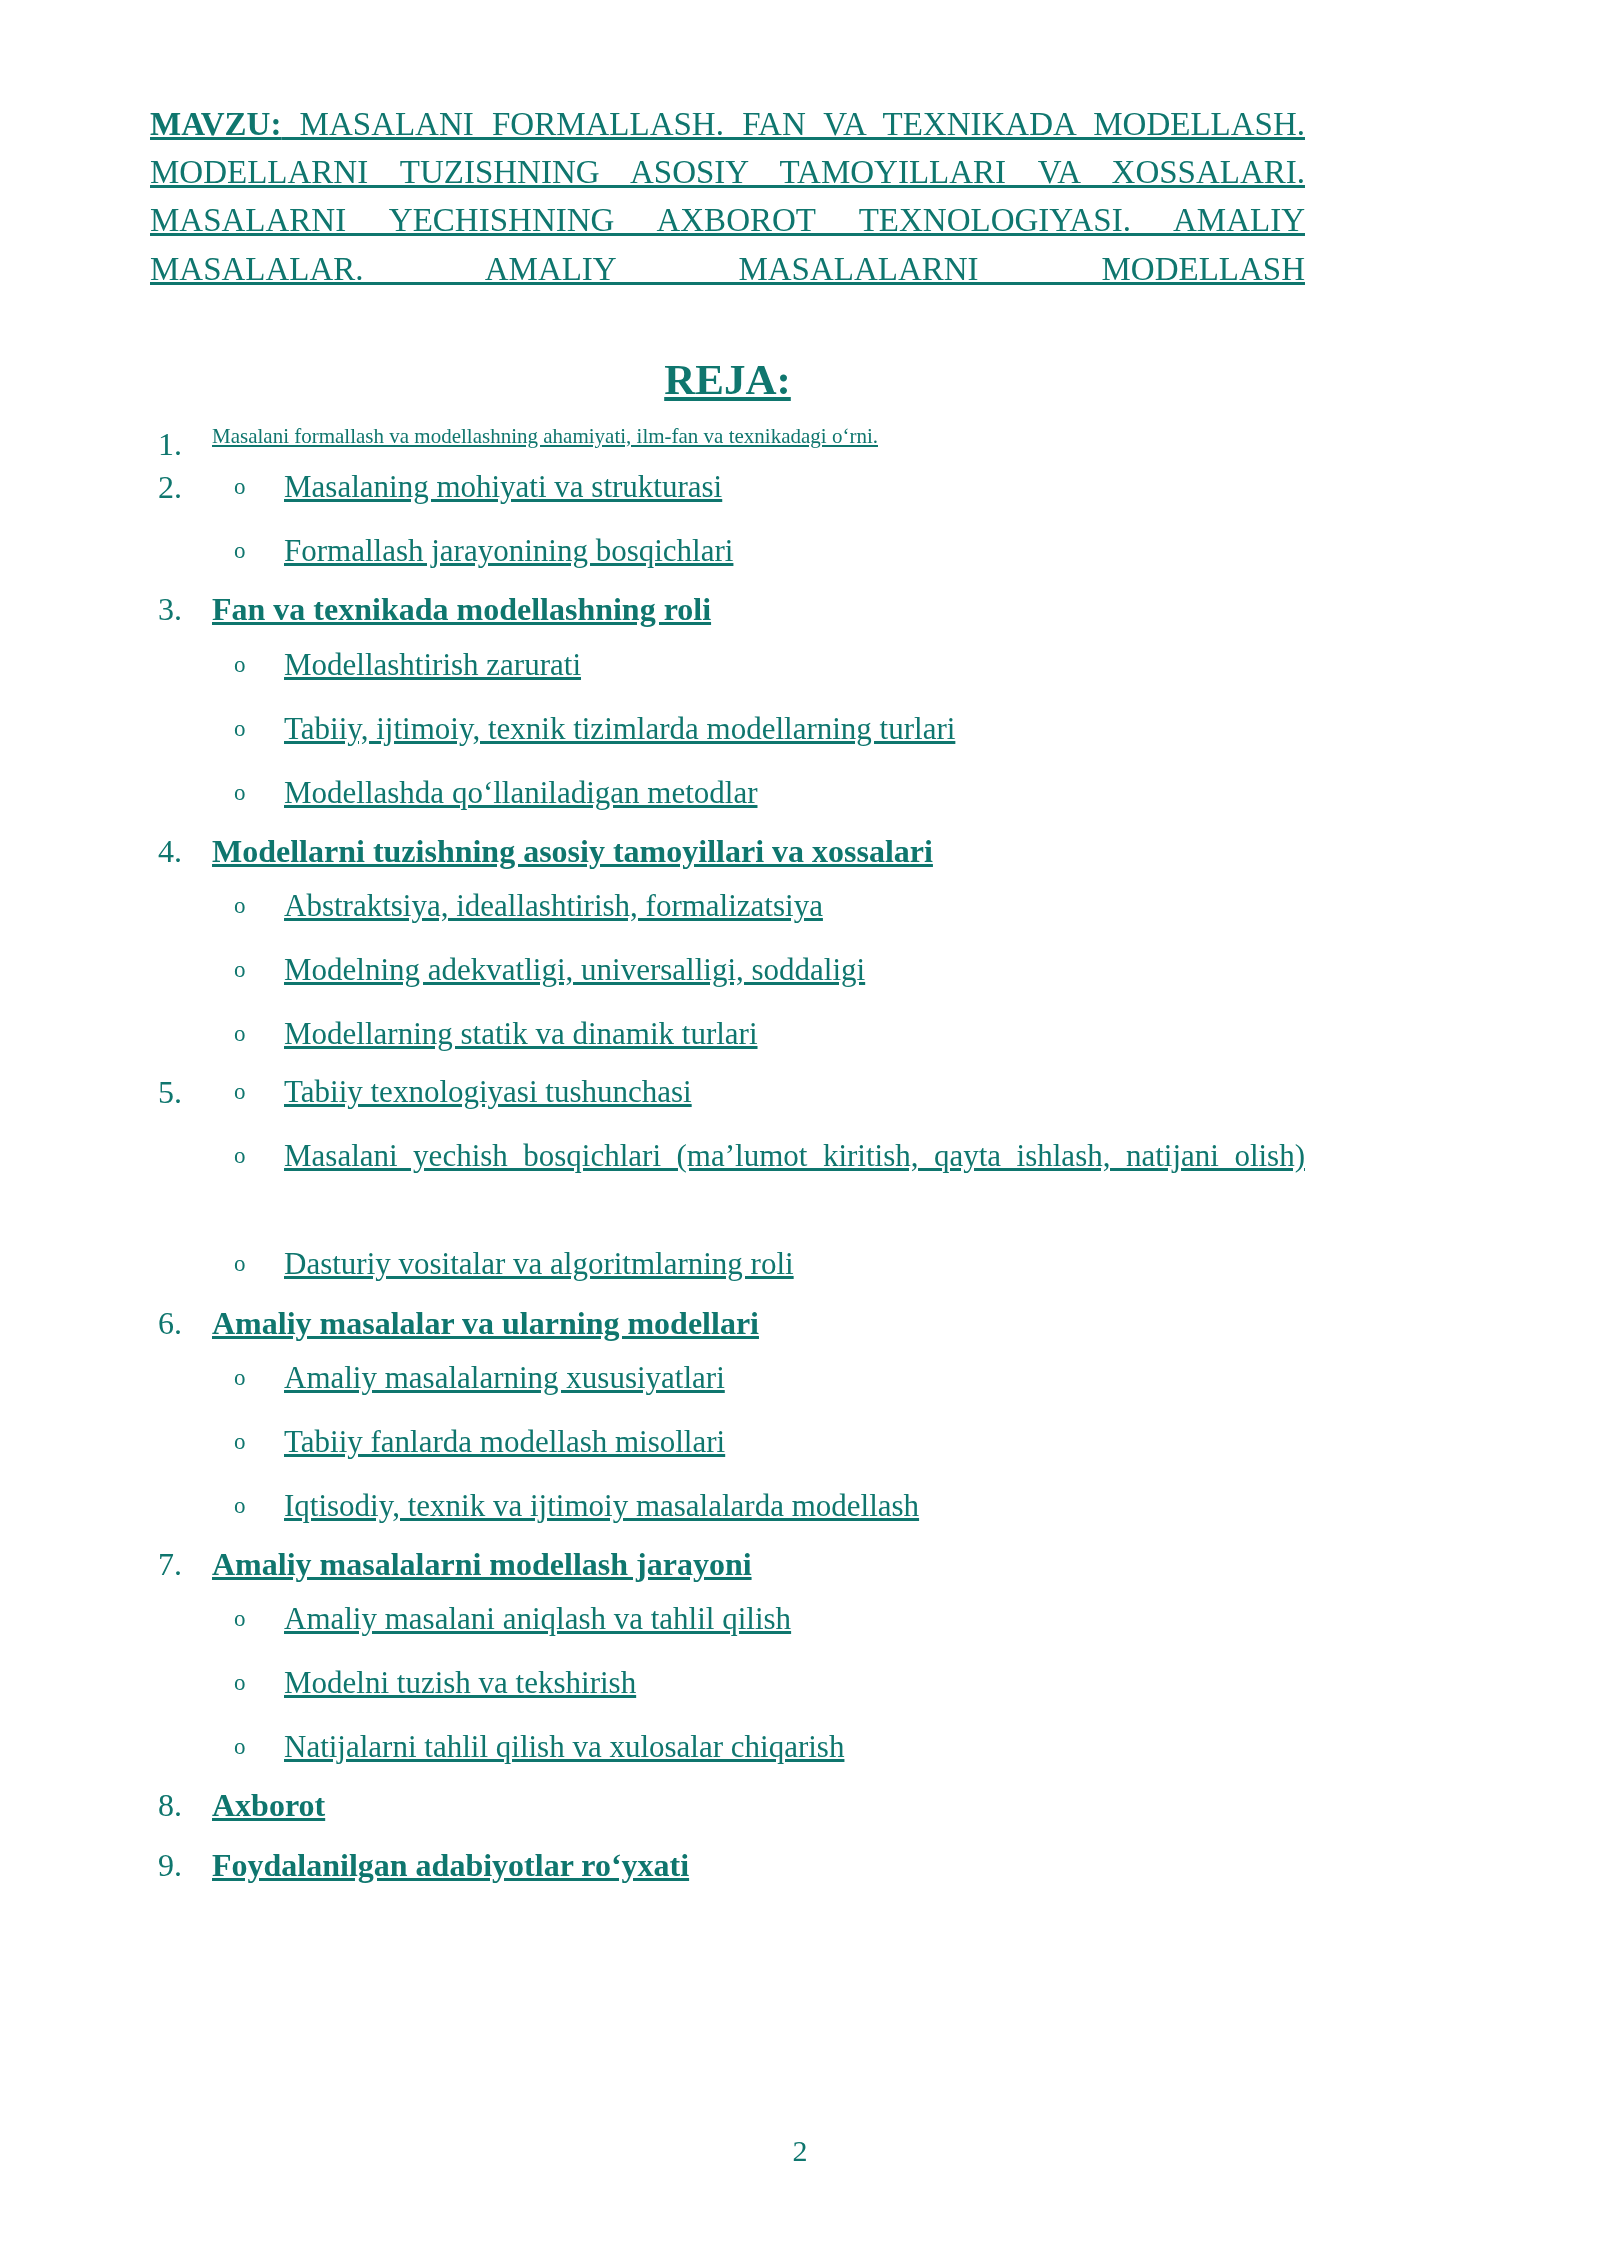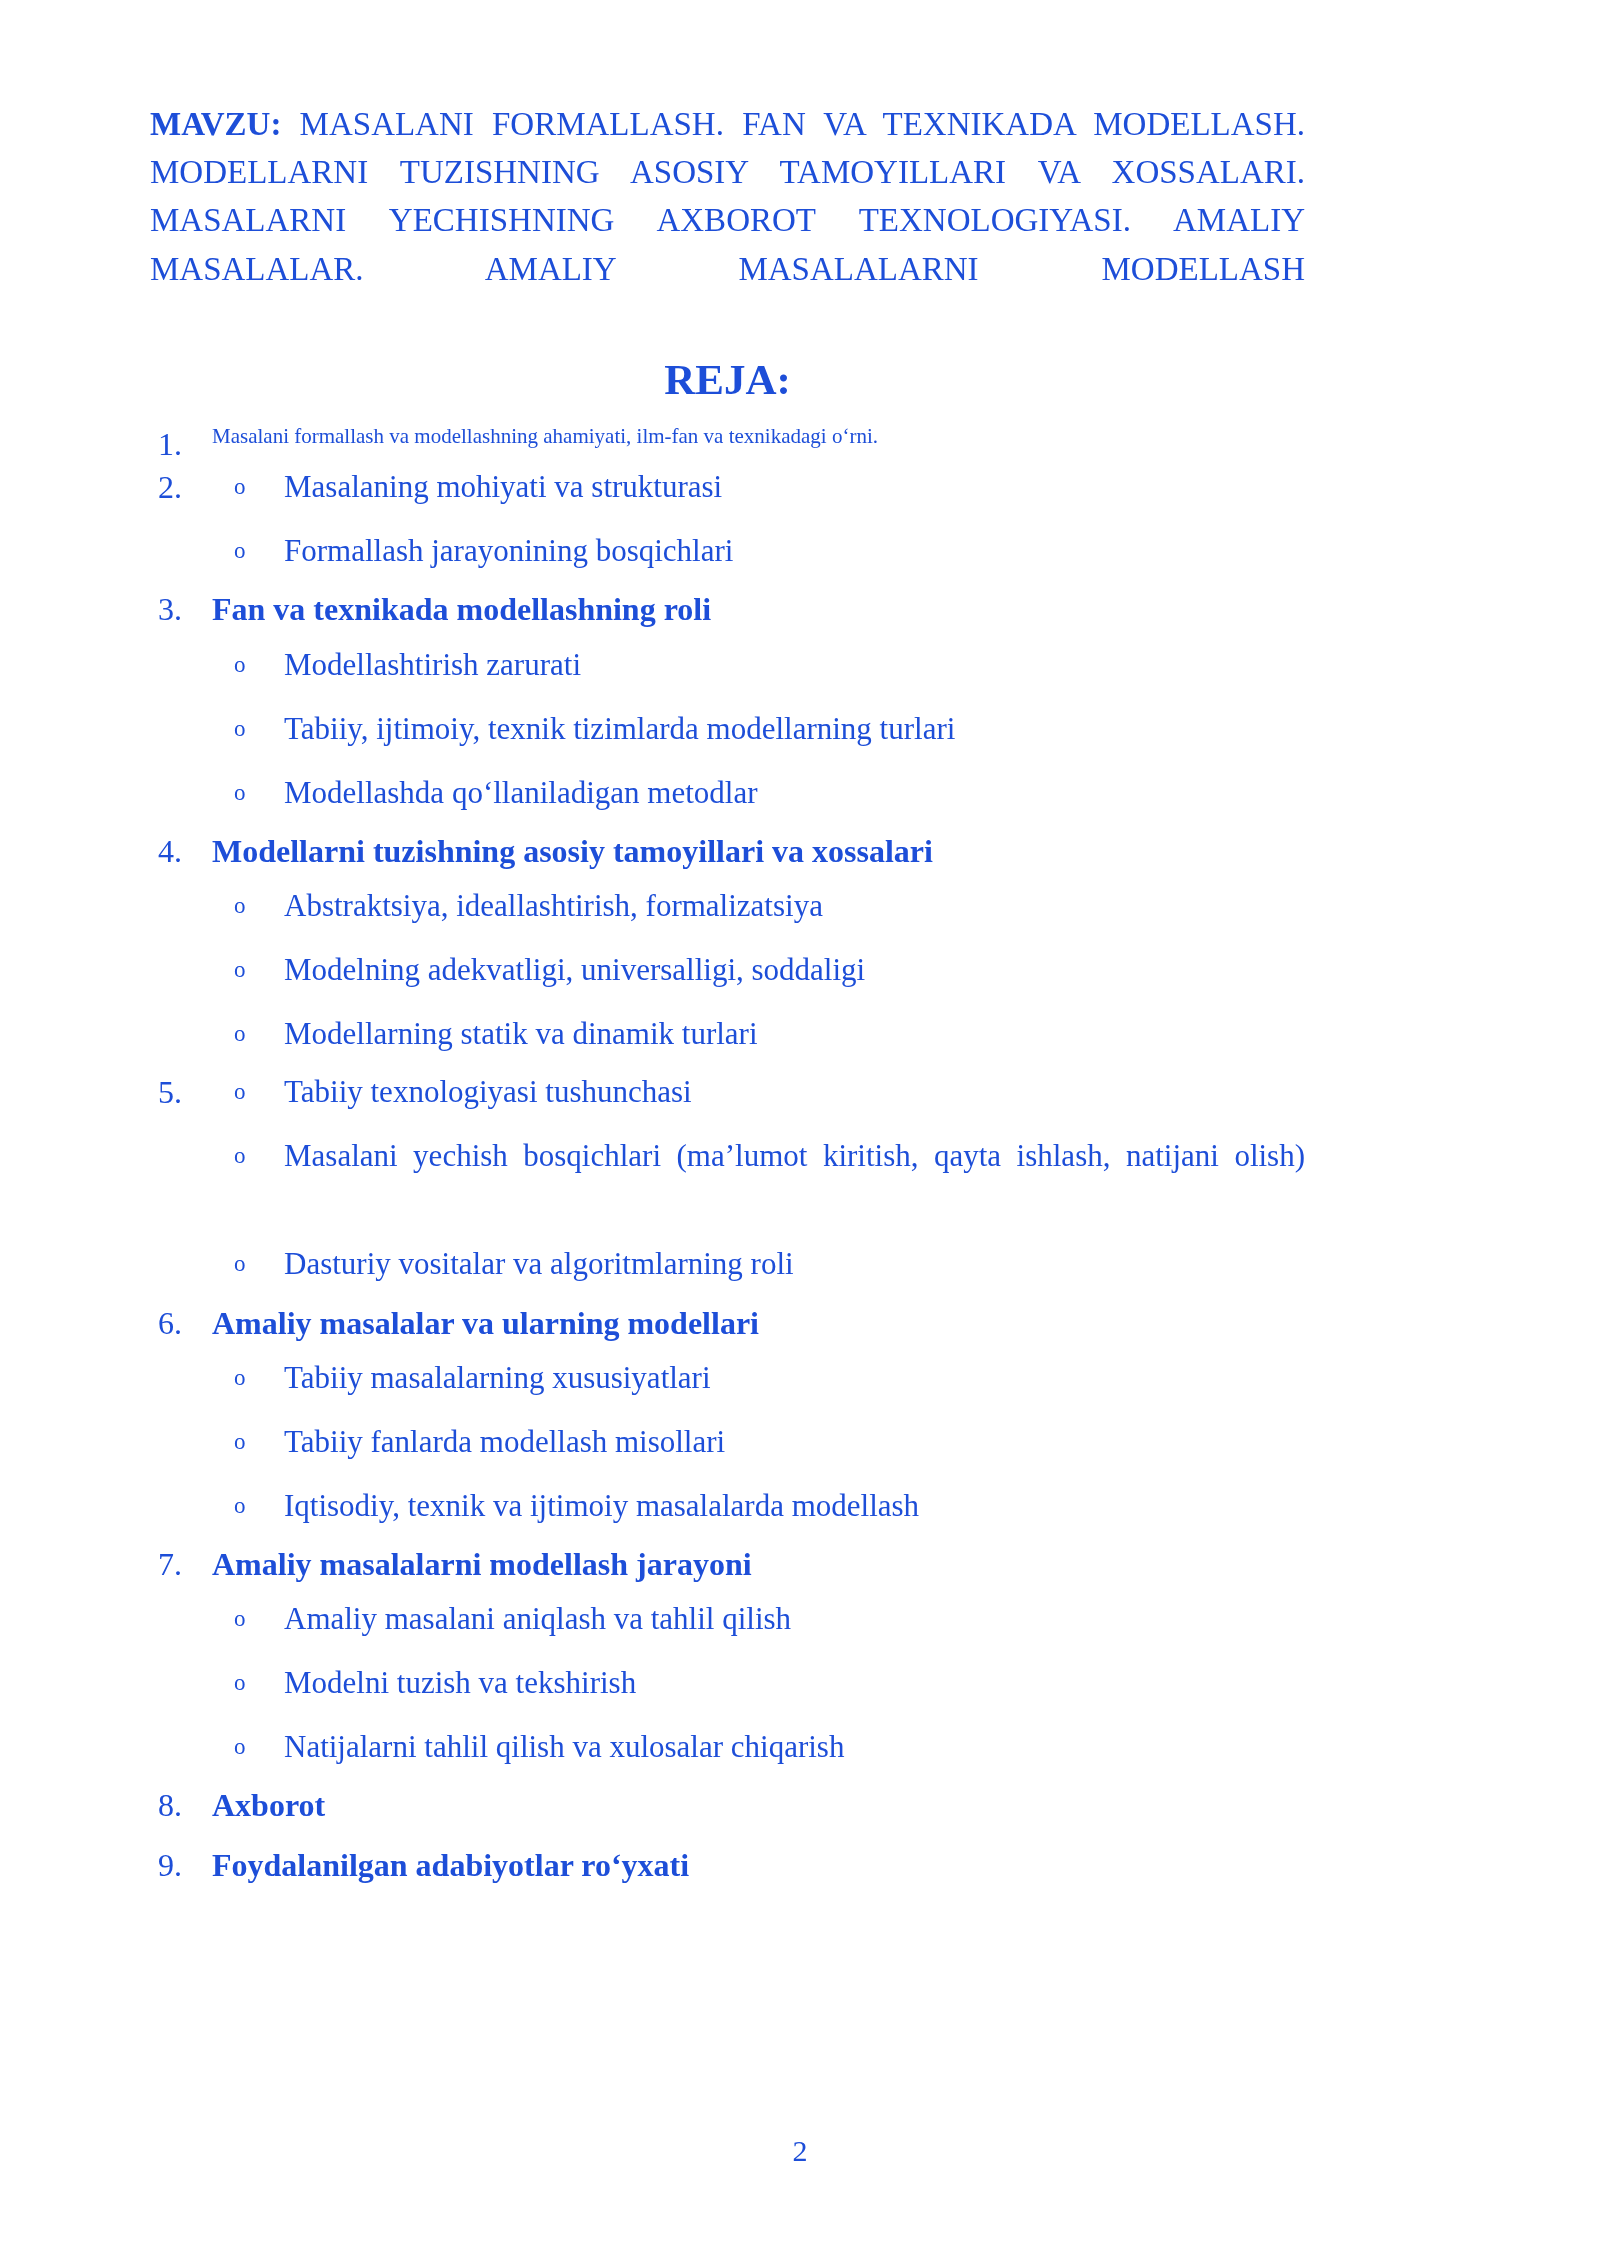--- a/index.html
+++ b/index.html
@@ -9,21 +9,22 @@
   }
 
   .page {
     position: relative;
     width: 1600px;
     height: 2262px;
     background: #ffffff;
     box-sizing: border-box;
     padding: 100px 150px 0 150px;
     font-family: "Liberation Serif", "DejaVu Serif", serif;
-    color: #1d4ed8;
+    color: #0f766e;
+    text-decoration: underline;
   }
 
   .doc-body {
     width: 1155px;
   }
 
   
   .title-block {
     font-size: 33px;
     line-height: 1.46;
@@ -219,21 +220,21 @@
               <span class="subtext">Dasturiy vositalar va algoritmlarning roli</span>
             </li>
           </ul>
         </li>
         <li>
           <span class="num">6.</span>
           <span class="lvl1-title">Amaliy masalalar va ularning modellari</span>
           <ul class="sublist">
             <li>
               <span class="omark">o</span>
-              <span class="subtext">Tabiiy masalalarning xususiyatlari</span>
+              <span class="subtext">Amaliy masalalarning xususiyatlari</span>
             </li>
             <li>
               <span class="omark">o</span>
               <span class="subtext">Tabiiy fanlarda modellash misollari</span>
             </li>
             <li>
               <span class="omark">o</span>
               <span class="subtext">Iqtisodiy, texnik va ijtimoiy masalalarda modellash</span>
             </li>
           </ul>

